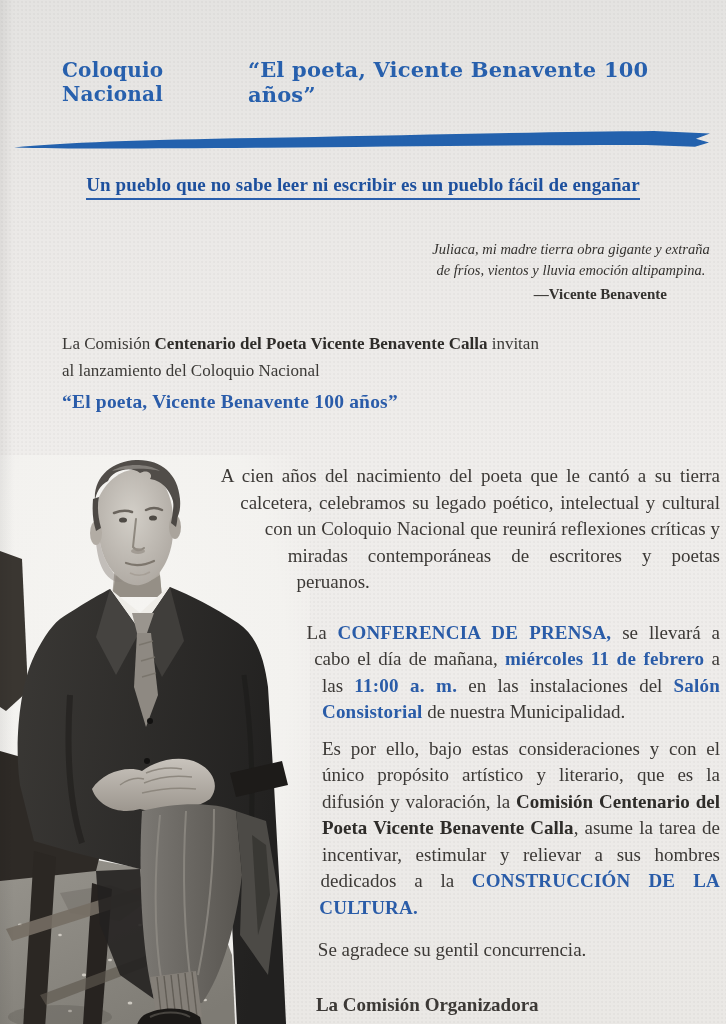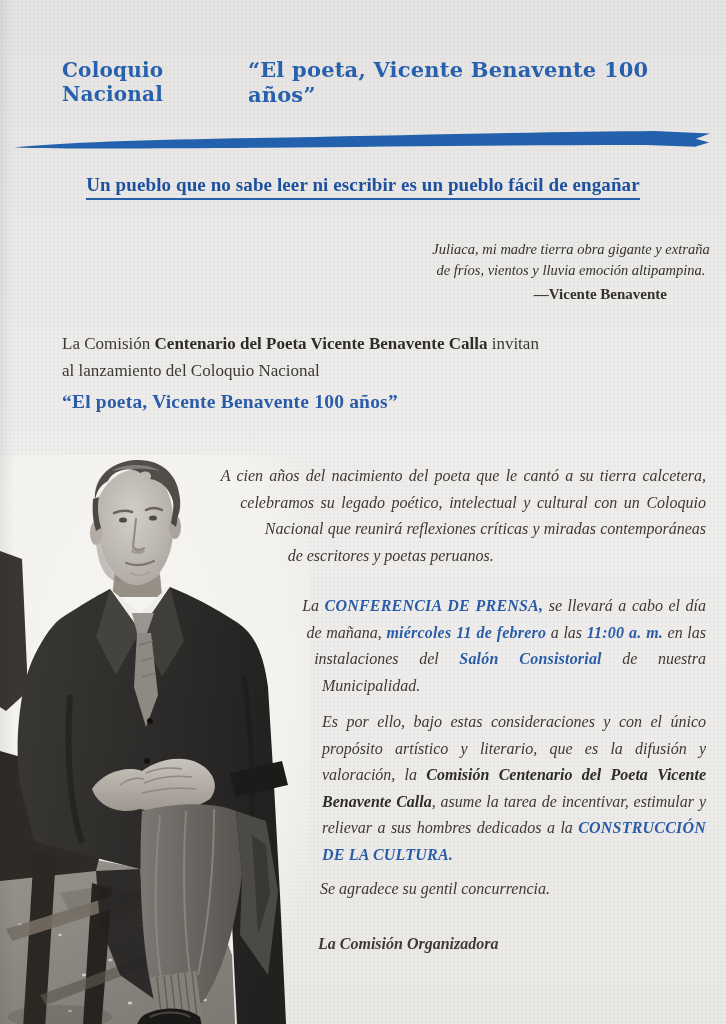--- a/index.html
+++ b/index.html
@@ -57,27 +57,27 @@
   
   .main{ margin-top:36px; position:relative; min-height:596px; }
   .photo{
     float:left; width:322px; height:596px;
     shape-outside:polygon(0 0, 204px 0, 216px 46px, 246px 84px, 280px 116px,
                           294px 158px, 302px 206px, 316px 248px, 320px 336px,
                           314px 426px, 308px 596px, 0 596px);
     shape-margin:6px;
   }
   .photo svg{ display:block; margin-top:6px; }
-  .main p{ text-align:justify; padding-right:20px; font-size:16px; line-height:26.5px; color:#3c3936;font-style:italic; }
+  .main p{ text-align:justify; padding-right:6px; font-size:19px; line-height:26.5px; color:#3c3936; }
   .p1{ padding-top:14px; }
   .p2{ margin-top:24px; }
   .p3{ margin-top:10px; }
   .hl{ color:#2a5ca8; font-weight:bold; letter-spacing:.2px; }
   .bd{ font-weight:bold; color:#2e2c29; }
-  .closing{ margin-top:8px; text-align:left !important; }
+  .closing{ margin-top:16px; text-align:left !important; }
   .signature{ margin-top:28px; font-weight:bold; color:#2b2927; text-align:left; }
 </style>
 </head>
 <body>
 
 <div class="page">
 
   <header class="hdr">
     <div class="hdr-left">Coloquio Nacional</div>
     <div class="hdr-right">“El poeta, Vicente Benavente 100 años”</div>

